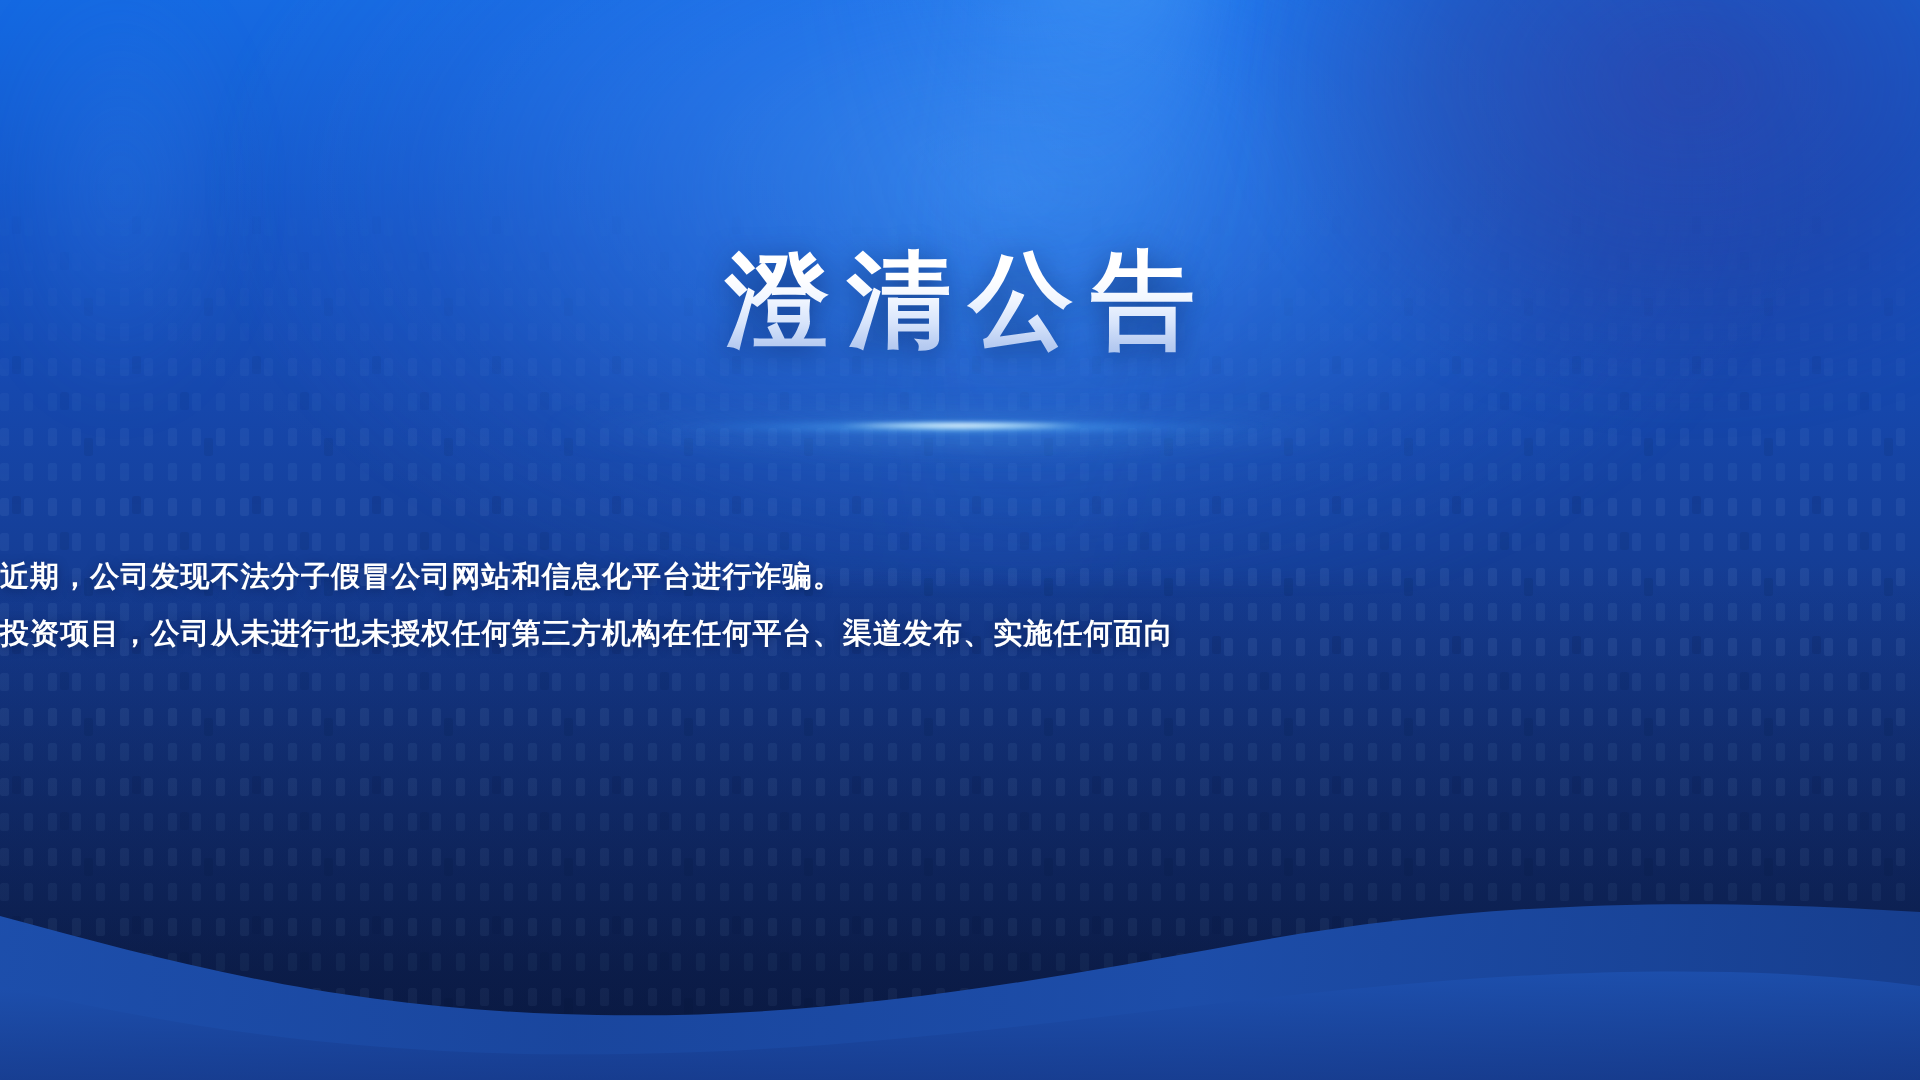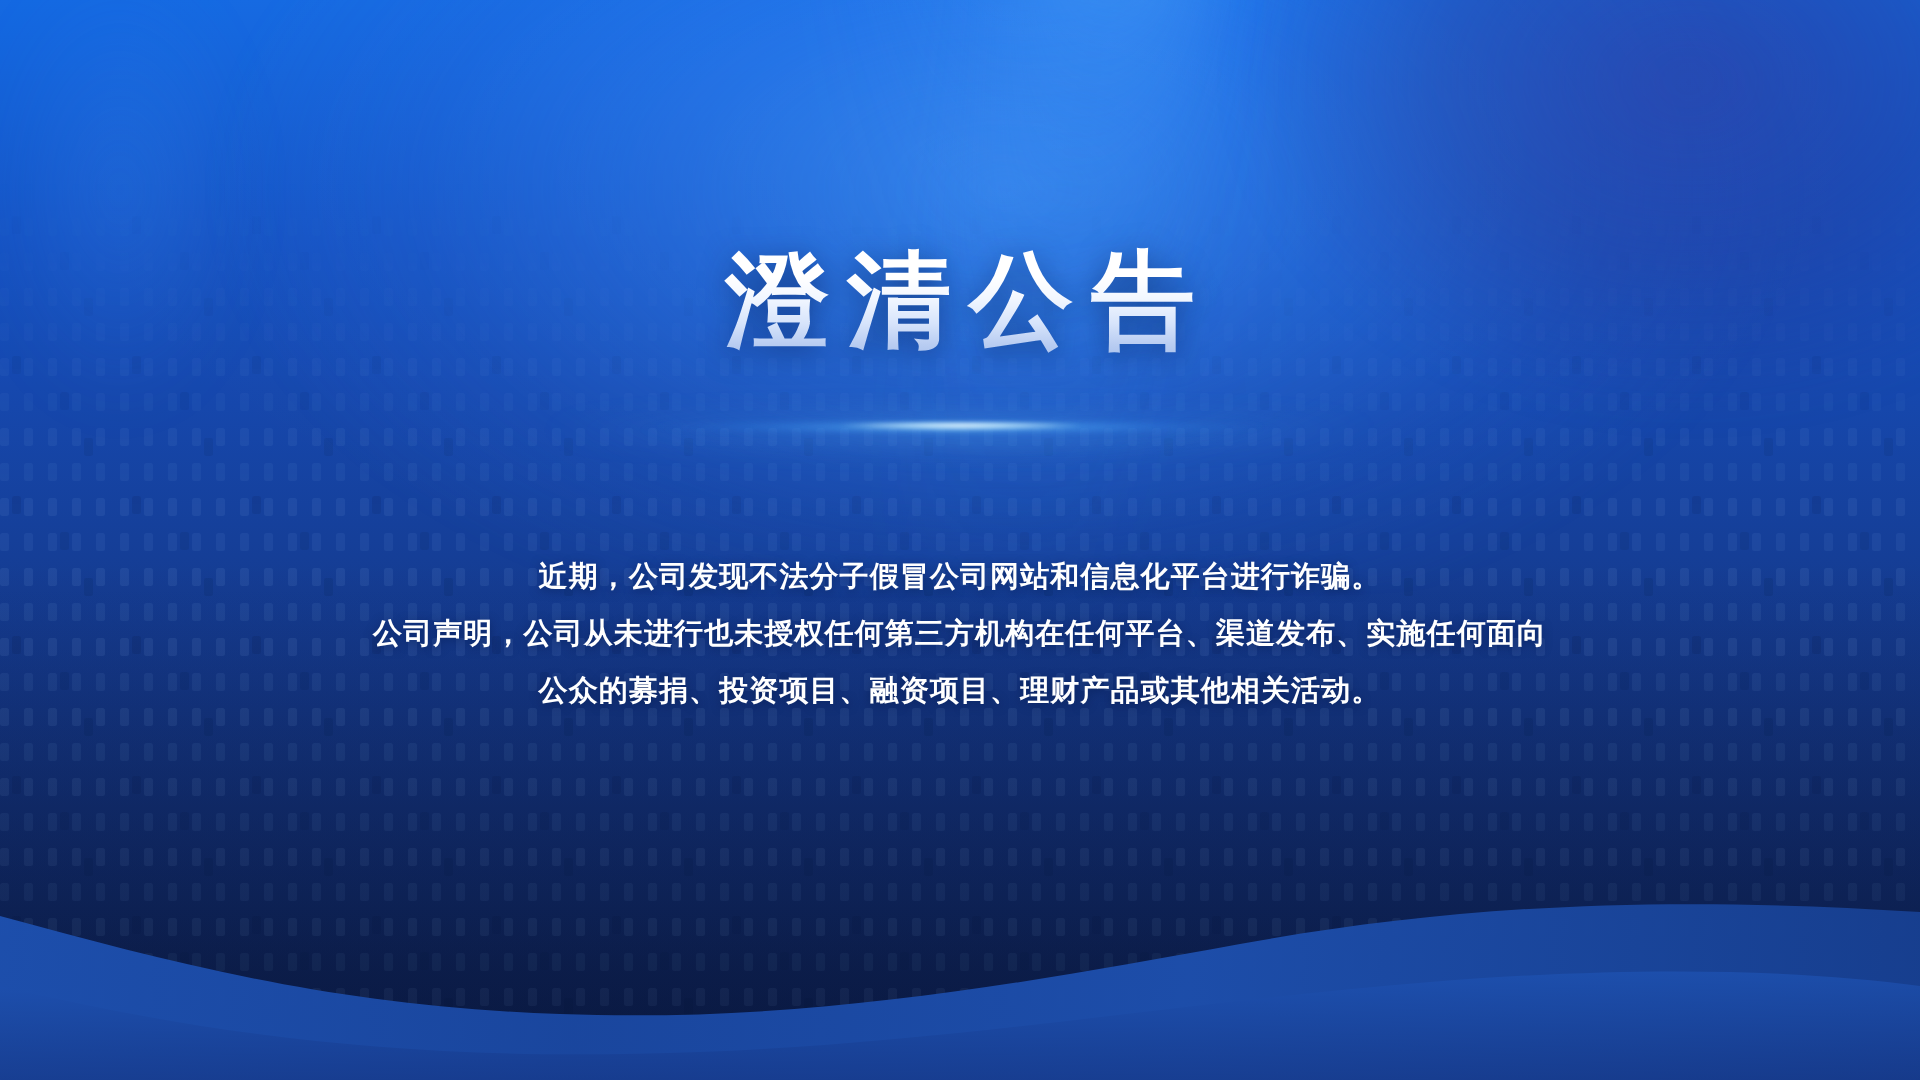--- a/index.html
+++ b/index.html
@@ -240,21 +240,21 @@
       rgba(150,215,255,0.0) 100%);
     filter: blur(2px);
   }
 
   
   .body-wrap {
     position: absolute;
     left: 0;
     top: 548px;
     width: 1920px;
-    text-align: center;
+    text-align: left;
     z-index: 6;
   }
   .body-line {
     font-size: 29px;
     font-weight: bold;
     line-height: 57px;
     color: #ffffff;
     letter-spacing: 1.1px;
     text-shadow: 0 2px 10px rgba(4,20,66,0.50);
     white-space: nowrap;
@@ -315,17 +315,16 @@
   <div class="title-flare-wide"></div>
   <div class="title-flare"></div>
   <div class="title-flare-core"></div>
 
   <div class="title-wrap">
     <div class="title">澄清公告</div>
   </div>
 
   <div class="body-wrap">
     <div class="body-line">近期，公司发现不法分子假冒公司网站和信息化平台进行诈骗。</div>
-    <div class="body-line">公司声明，公司从未进行也未授权任何第三方机构在任何平台、渠道发布、实施任何面向</div>
-    <div class="body-line">公众的募捐、投资项目、融资项目、理财产品或其他相关活动。</div>
+    <div class="body-line">投资项目，公司从未进行也未授权任何第三方机构在任何平台、渠道发布、实施任何面向</div>
   </div>
 
 </div>
 
 </body></html>

